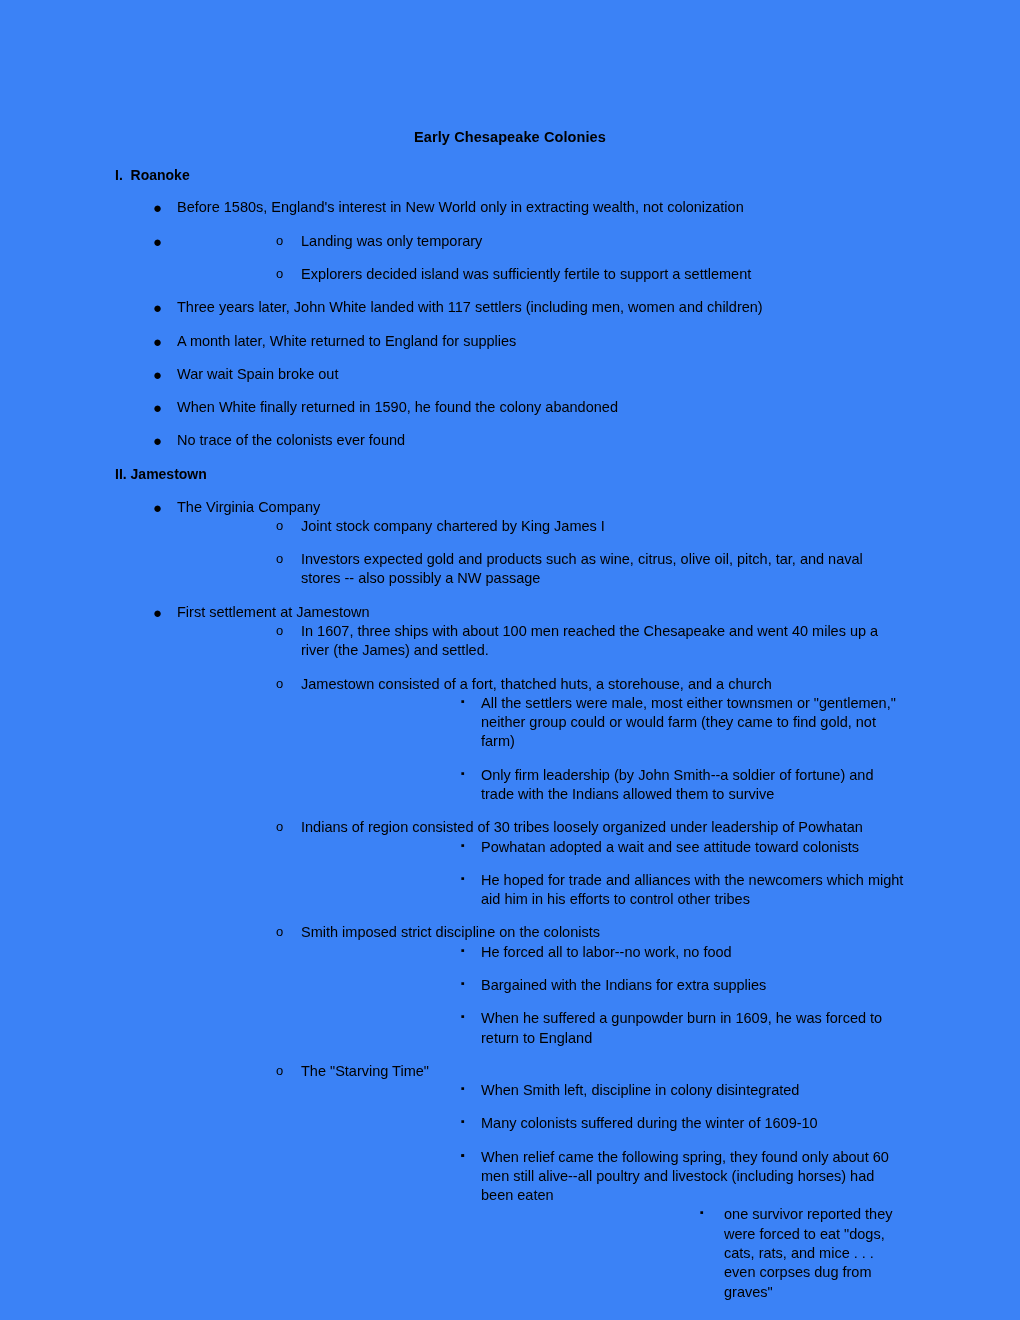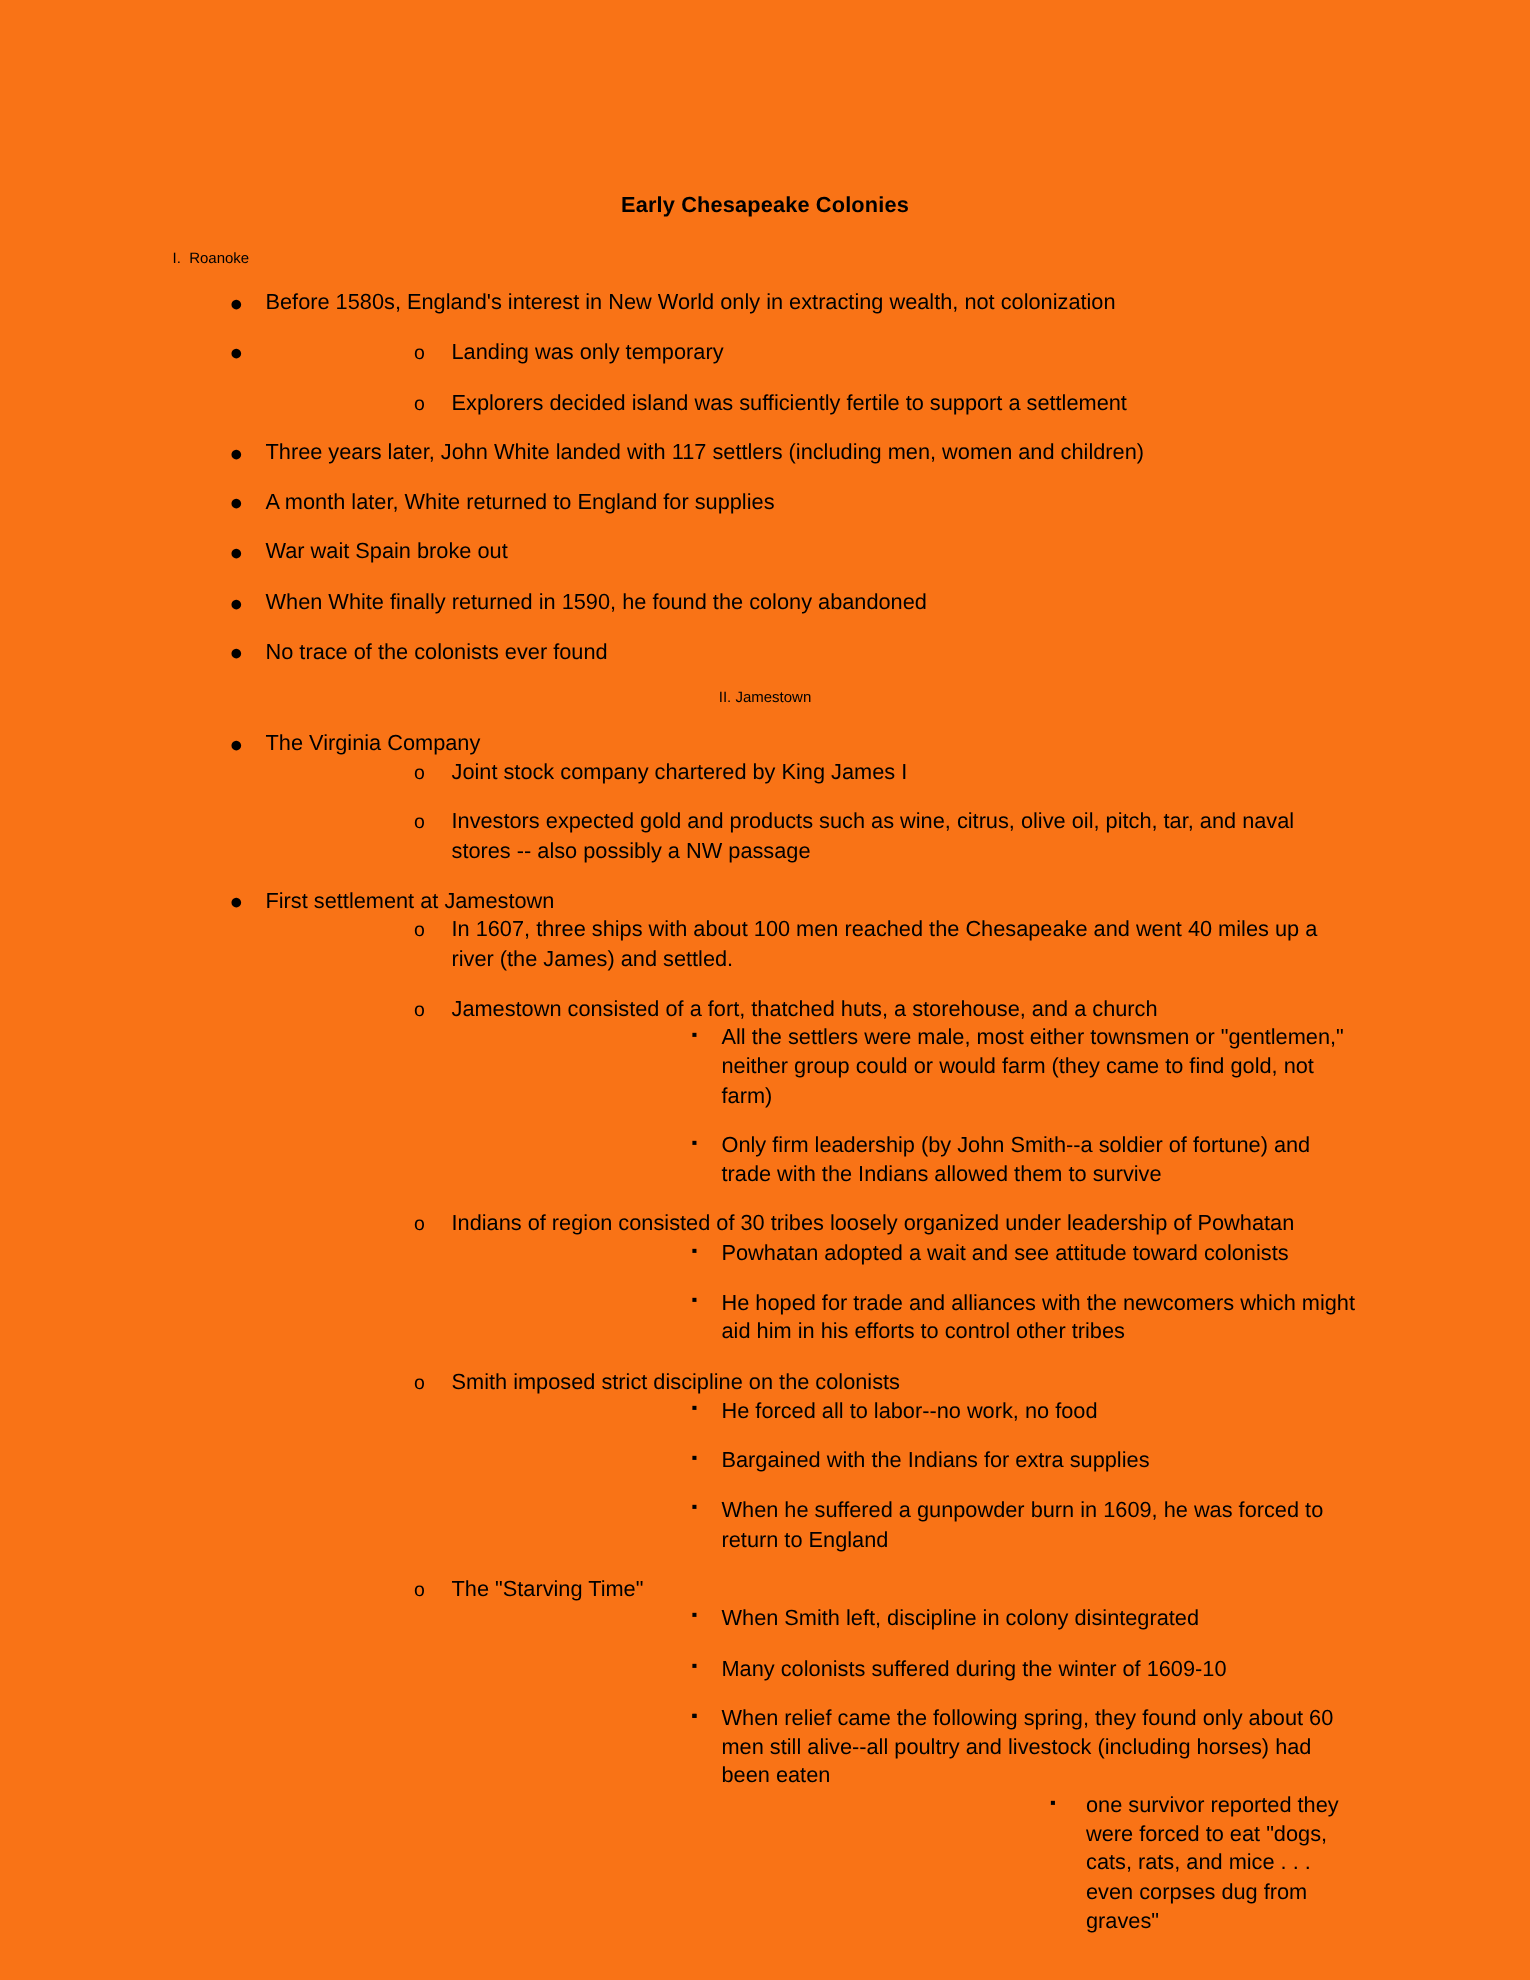--- a/index.html
+++ b/index.html
@@ -9,41 +9,41 @@
     background: #ffffff;
   }
   body {
     font-family: "Liberation Sans", sans-serif;
     color: #000000;
   }
   .page {
     position: relative;
     width: 1020px;
     height: 1320px;
-    background: #f97316;
+    background: #3b82f6;
     overflow: hidden;
     box-sizing: border-box;
   }
   .content {
     position: absolute;
     left: 115px;
     top: 128px;
     width: 790px;
   }
   .doc-title {
     font-size: 14.5px;
     font-weight: bold;
     text-align: center;
     line-height: 1.35;
     margin: 0 0 18px 0;
     letter-spacing: 0.1px;
   }
   .section-heading {
-    font-size: 10px;
-    font-weight: normal;
+    font-size: 14px;
+    font-weight: bold;
     line-height: 1.35;
     margin: 0 0 14px 0;
     white-space: pre;
   }
   ul.lvl {
     list-style: none;
     margin: 0;
     padding: 0;
   }
   li.item {
@@ -76,21 +76,21 @@
   .l3 { margin-top: 14px; }
   .l3 > li.item { padding-left: 180px; }
   .l3 > li.item > .marker { left: 160px; font-size: 11px; }
   
   .l4 { margin-top: 14px; }
   .l4 > li.item { padding-left: 243px; }
   .l4 > li.item > .marker { left: 219px; font-size: 11px; }
 
   .nested { margin-top: 14px; }
   .section-block { margin-bottom: 0; }
-  .gap-heading { margin-top: 14px; text-align: center; }
+  .gap-heading { margin-top: 14px; }
 </style>
 </head>
 <body>
 
 <div class="page">
   <div class="content">
 
     <div class="doc-title">Early Chesapeake Colonies</div>
 
     <div id="outline-root">

